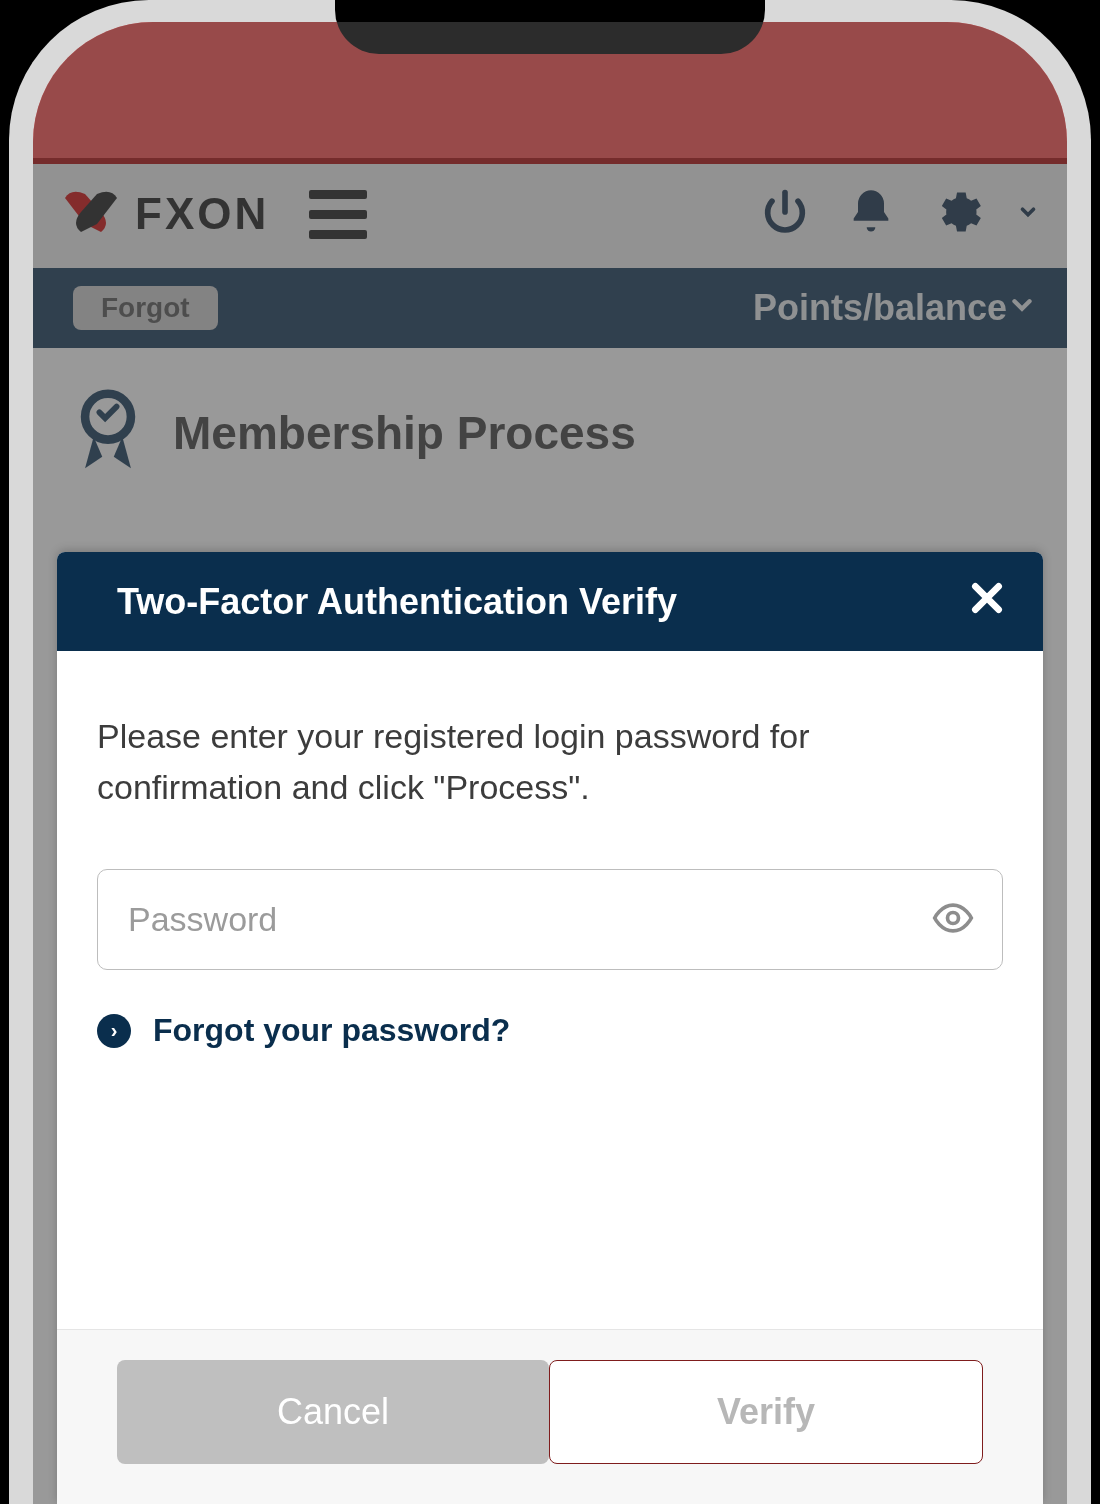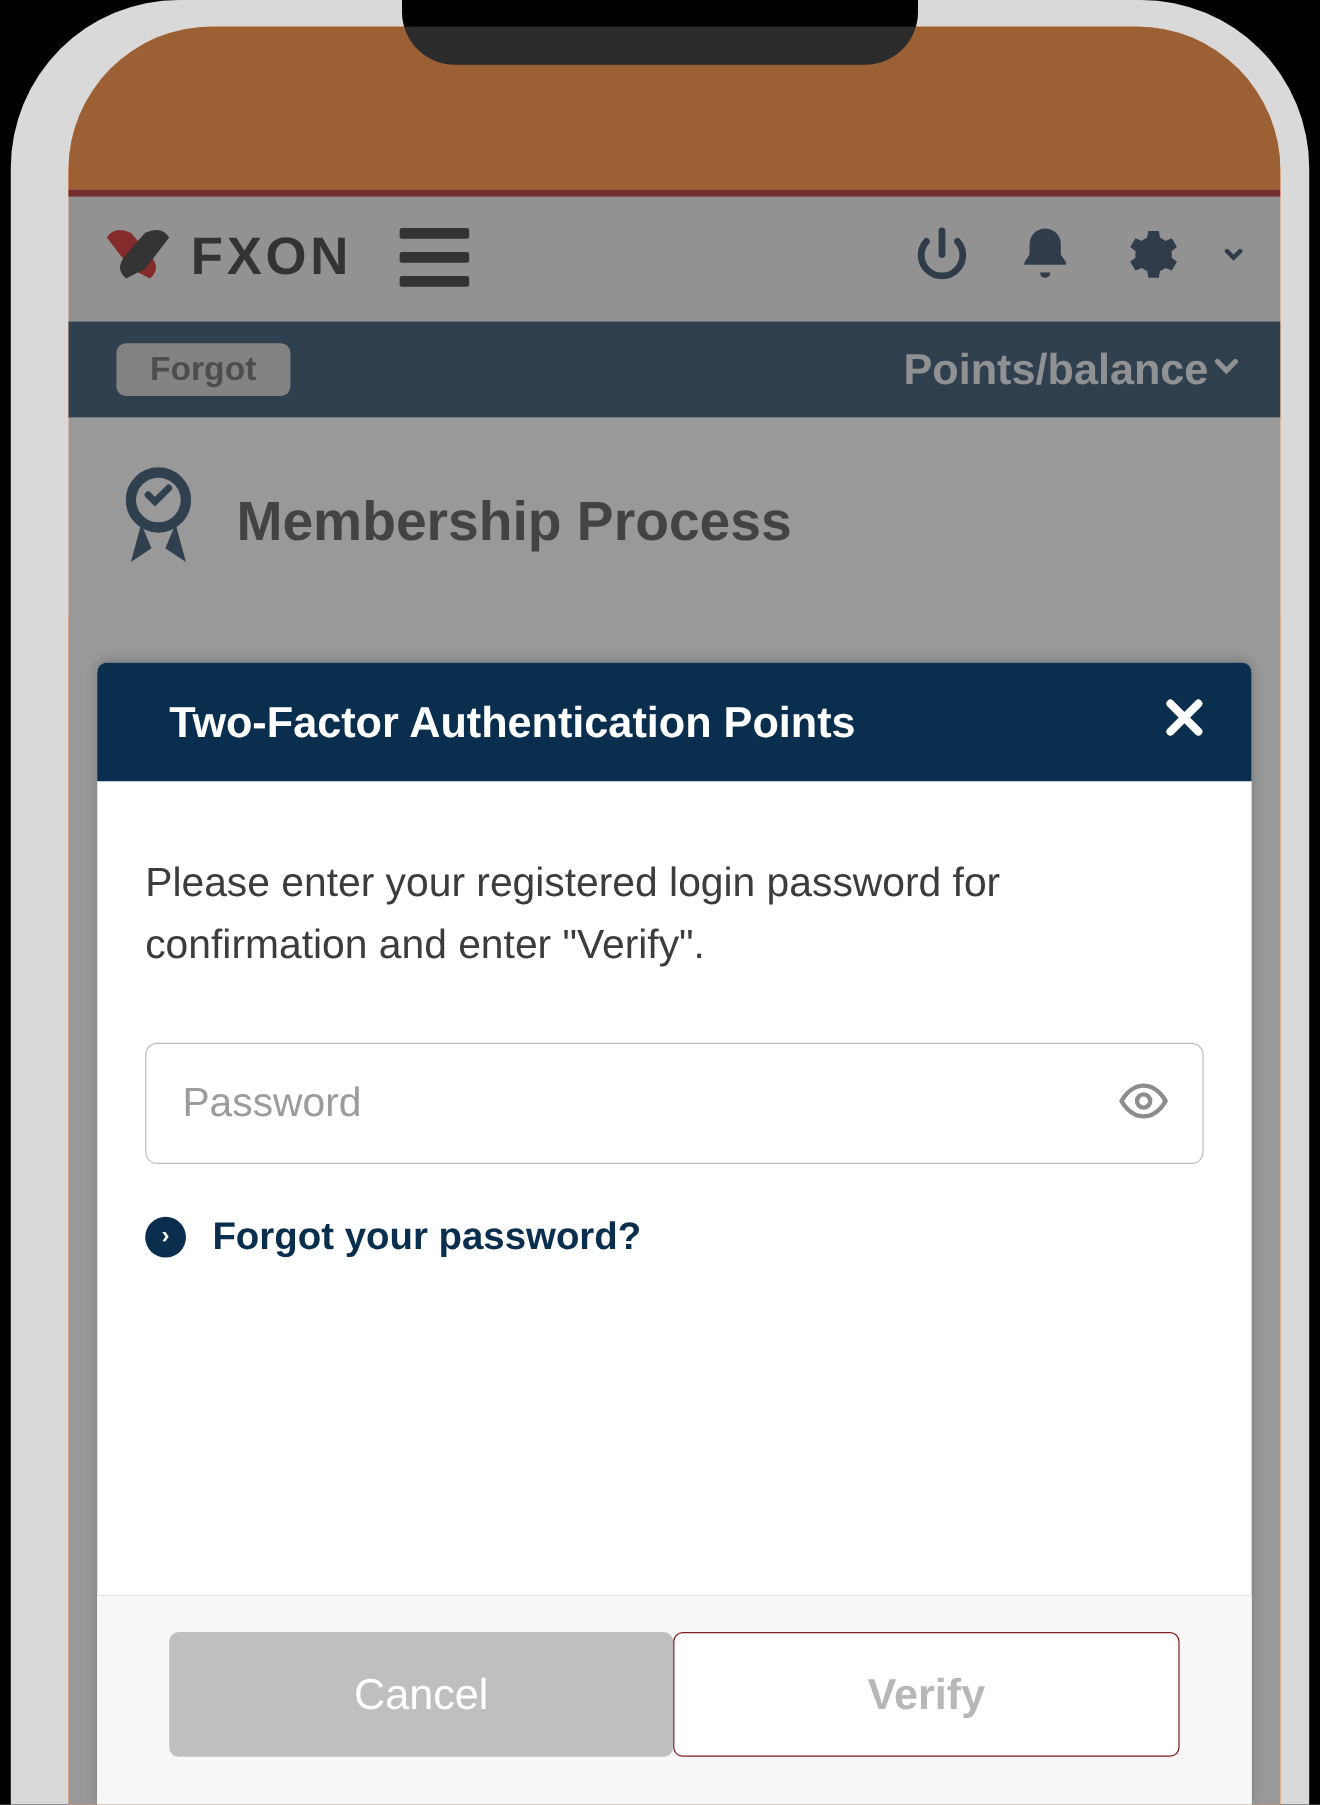--- a/index.html
+++ b/index.html
@@ -32,24 +32,23 @@
     background: #000;
     border-radius: 0 0 44px 44px;
     z-index: 5;
   }
   .phone-screen {
     position: absolute;
     left: 24px;
     top: 22px;
     right: 24px;
     bottom: 0;
-    background: #f97316;
+    background: #ef4444;
     border-radius: 120px 120px 0 0;
     overflow: hidden;
-    margin-left: 24px;
   }
   .screen-content {
     position: absolute;
     left: 0;
     right: 0;
     top: 136px;
     bottom: 0;
     background: #f2f2f2;
   }
   .red-bar {
@@ -334,29 +333,29 @@
         </span>
         <h1>Membership Process</h1>
       </div>
 
     </div>
 
     <div class="scrim"></div>
 
     <div class="modal">
       <div class="modal-header">
-        <h2>Two-Factor Authentication Points</h2>
+        <h2>Two-Factor Authentication Verify</h2>
         <span class="close-x">
           <svg width="40" height="40" viewBox="0 0 24 24" fill="none" stroke="currentColor" stroke-width="4" stroke-linecap="round">
               <path d="M5 5l14 14M19 5L5 19"></path>
             </svg>
         </span>
       </div>
       <div class="modal-body">
-        <p class="desc">Please enter your registered login password for confirmation and enter "Verify".</p>
+        <p class="desc">Please enter your registered login password for confirmation and click "Process".</p>
         <div class="input-wrap">
           <input type="password" placeholder="Password" style="">
           <span class="eye-icon">
             <svg width="44" height="44" viewBox="0 0 24 24" fill="none" stroke="currentColor" stroke-width="2">
               <path d="M2 12s3.5-7 10-7 10 7 10 7-3.5 7-10 7S2 12 2 12z"></path>
               <circle cx="12" cy="12" r="3"></circle>
             </svg>
           </span>
         </div>
         <div class="forgot-row">

